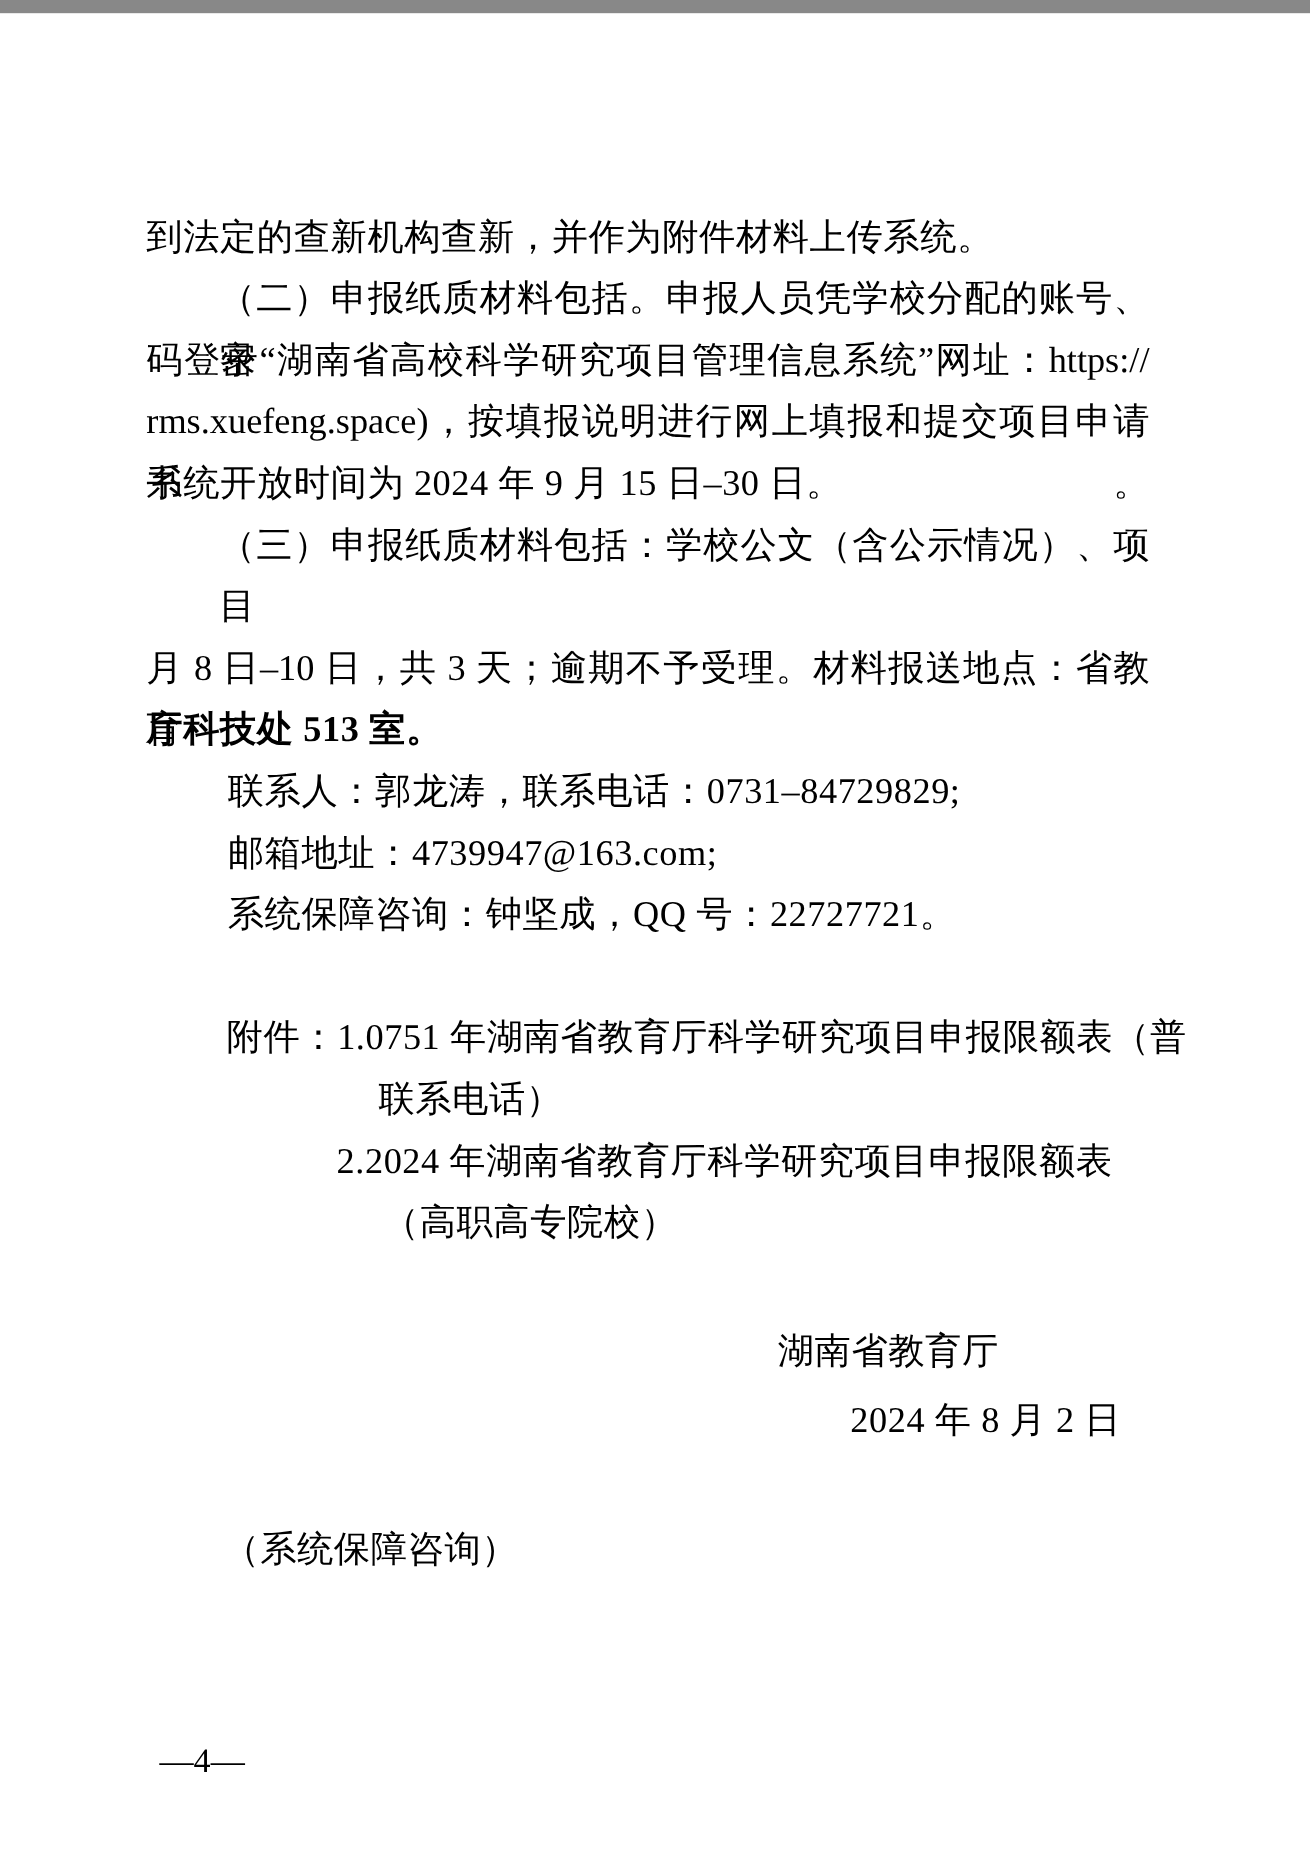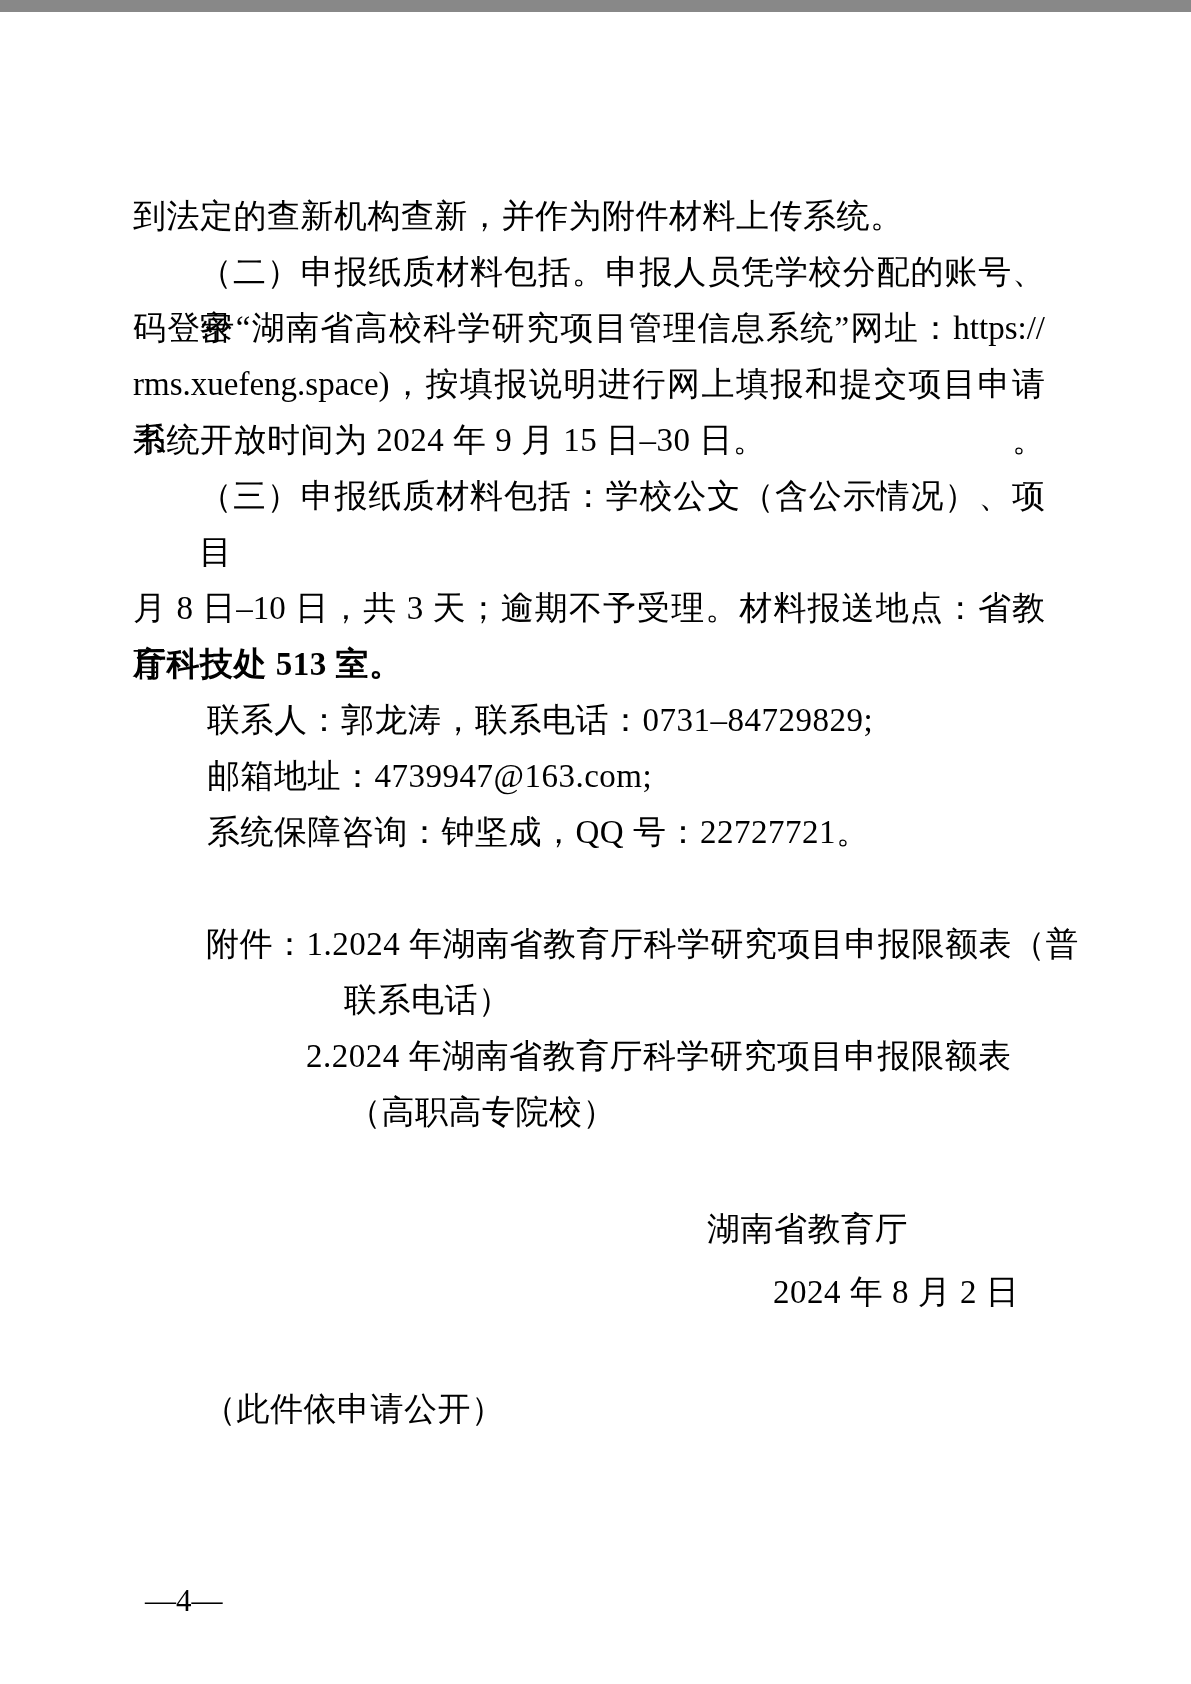--- a/index.html
+++ b/index.html
@@ -72,25 +72,25 @@
   <div class="line l5">系统开放时间为 2024 年 9 月 15 日–30 日。</div>
 
   <div class="line l6 just indent">（三）申报纸质材料包括：学校公文（含公示情况）、项目</div>
   <div class="line l8 just">月 8 日–10 日，共 3 天；逾期不予受理。材料报送地点：省教育</div>
   <div class="line l9">厅科技处 513 室。</div>
 
   <div class="line l10">联系人：郭龙涛，联系电话：0731–84729829;</div>
   <div class="line l11">邮箱地址：4739947@163.com;</div>
   <div class="line l12">系统保障咨询：钟坚成，QQ 号：22727721。</div>
 
-  <div class="line l13">附件：1.2024 年湖南省教育厅科学研究项目申报限额表（普</div>
+  <div class="line l13">附件：1.0751 年湖南省教育厅科学研究项目申报限额表（普</div>
   <div class="line l14">联系电话）</div>
   <div class="line l15">2.2024 年湖南省教育厅科学研究项目申报限额表</div>
   <div class="line l16">（高职高专院校）</div>
 
   <div class="line l17">湖南省教育厅</div>
   <div class="line l18">2024 年 8 月 2 日</div>
 
-  <div class="line l19">（此件依申请公开）</div>
+  <div class="line l19">（系统保障咨询）</div>
 
   <div class="line l20">—4—</div>
 
 </div>
 
 </body></html>

